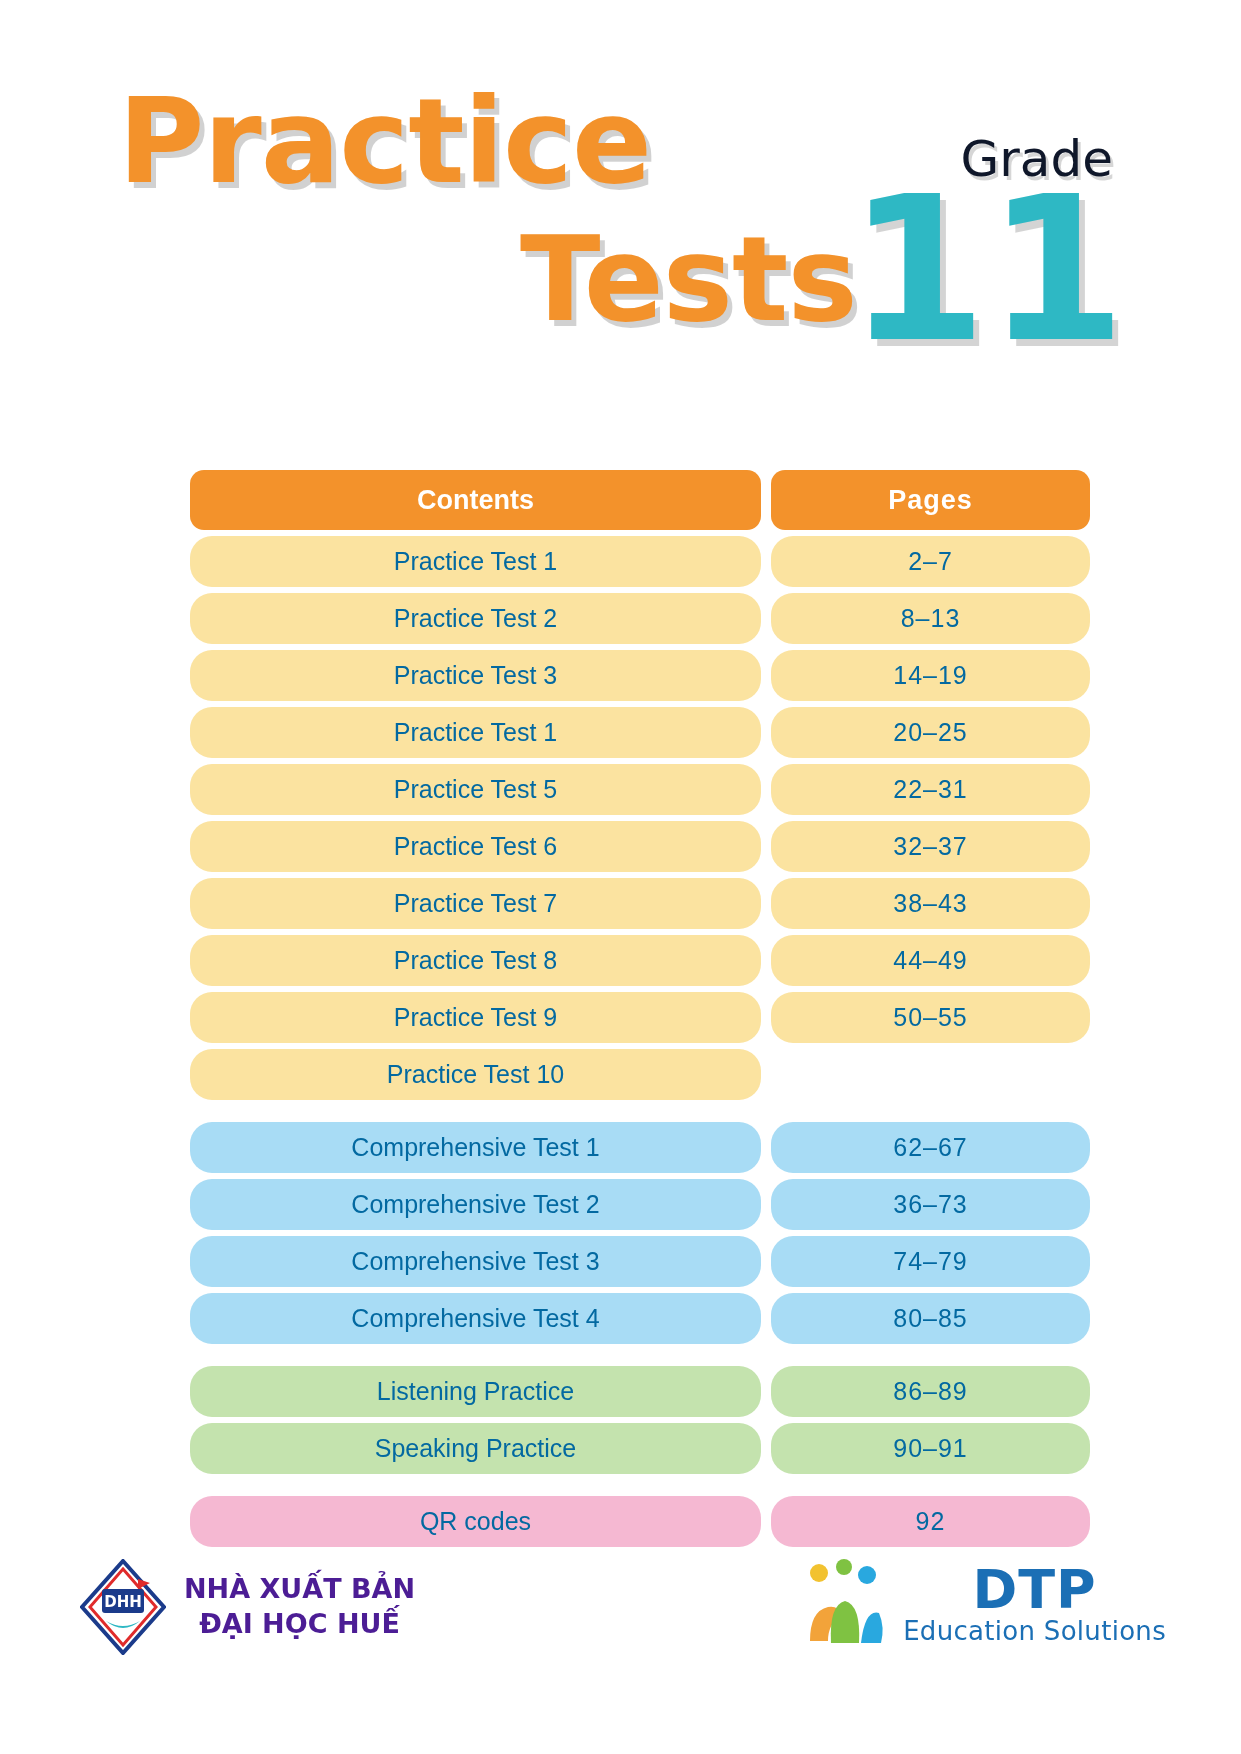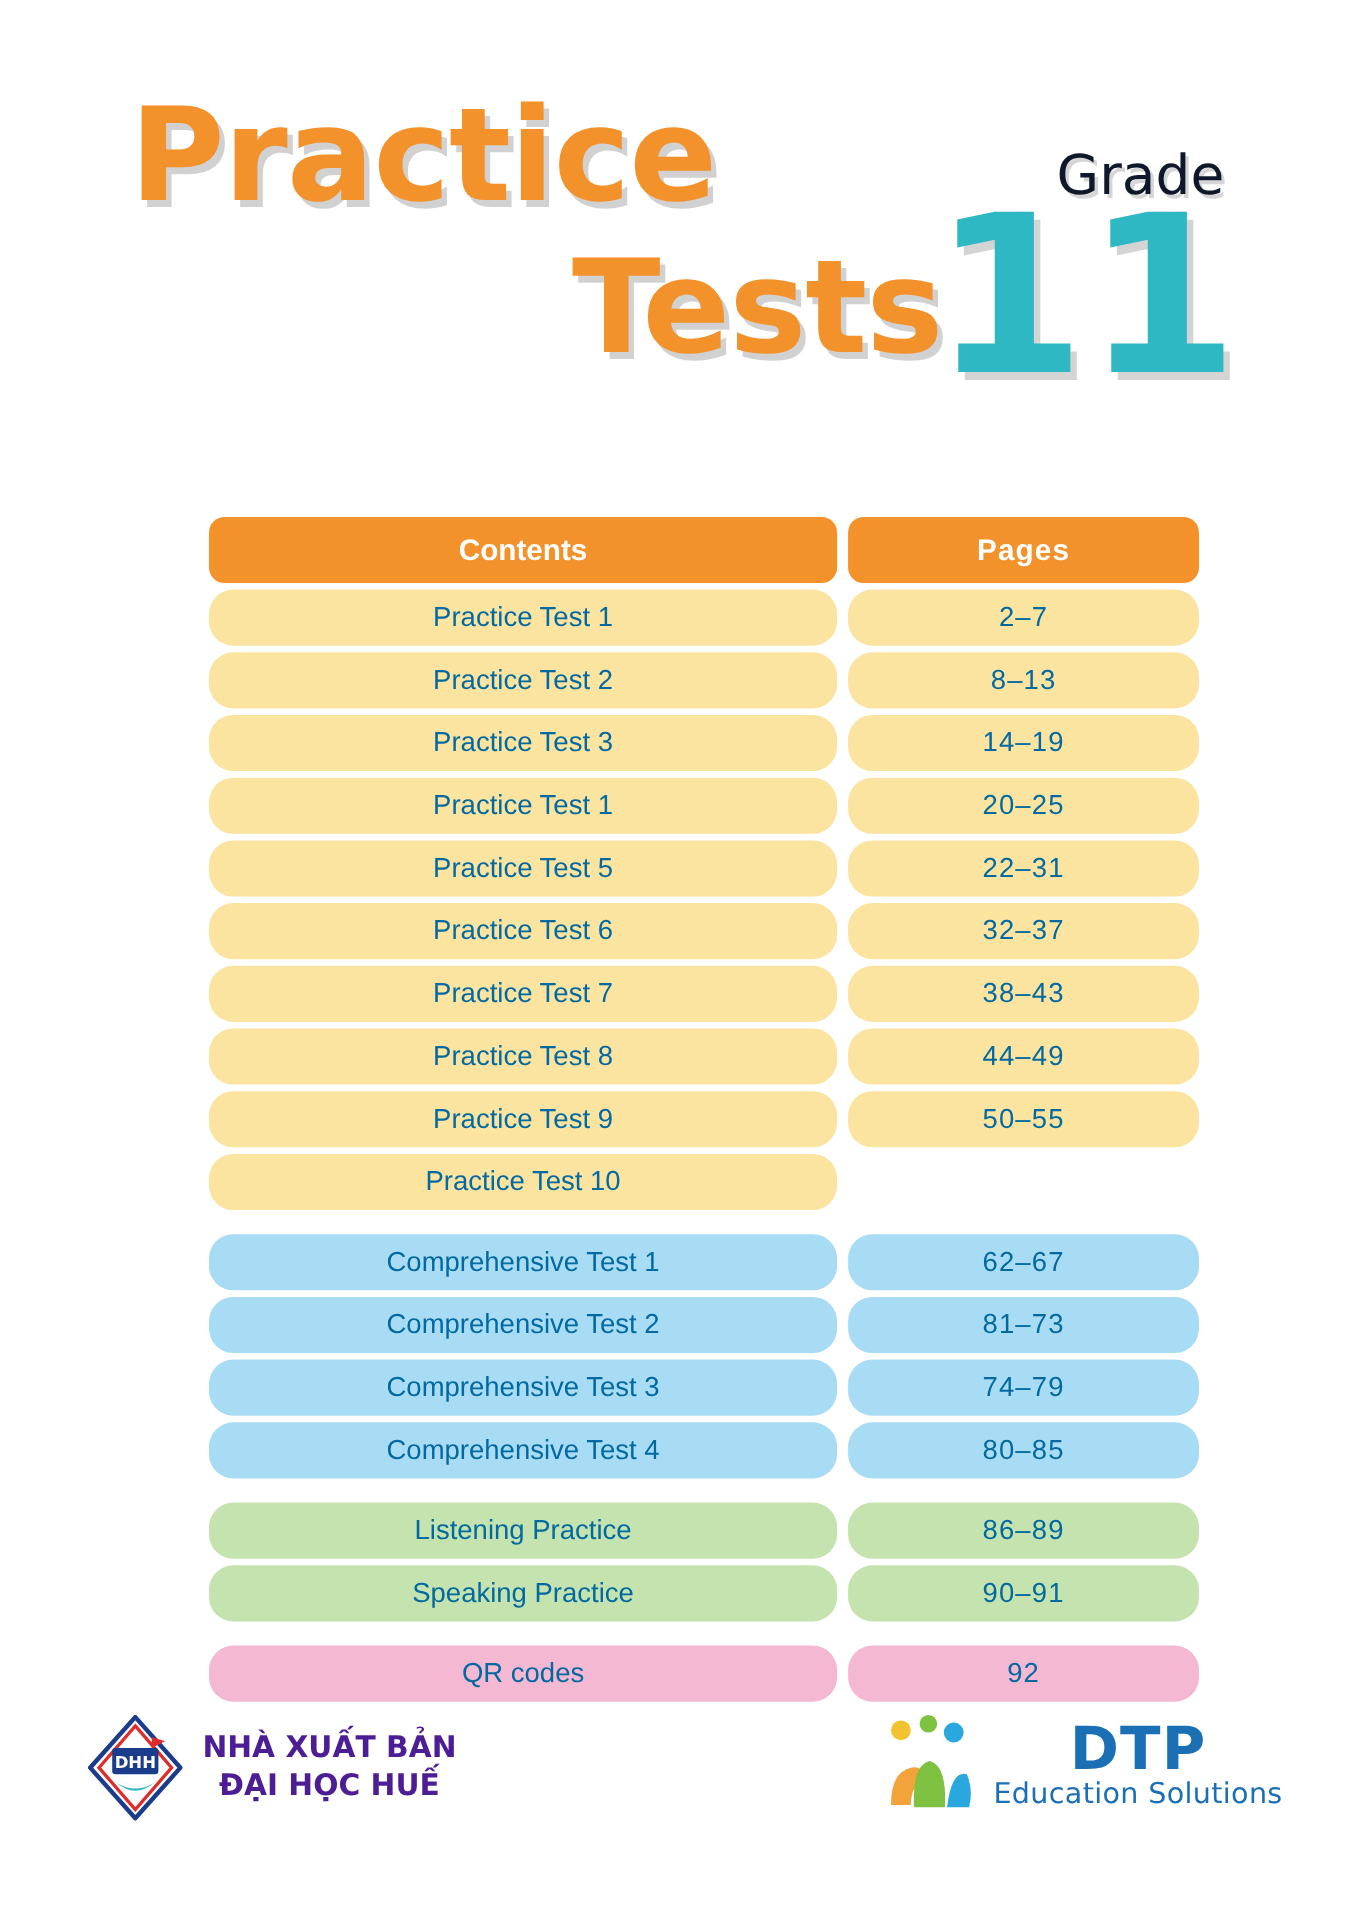--- a/index.html
+++ b/index.html
@@ -228,21 +228,21 @@
       </div>
       <div class="toc-row row-orange">
         <div class="cell cell-contents">Practice Test 10</div>
       </div>
       <div class="toc-row row-blue gap">
         <div class="cell cell-contents">Comprehensive Test 1</div>
         <div class="cell cell-pages">62–67</div>
       </div>
       <div class="toc-row row-blue">
         <div class="cell cell-contents">Comprehensive Test 2</div>
-        <div class="cell cell-pages">81–73</div>
+        <div class="cell cell-pages">36–73</div>
       </div>
       <div class="toc-row row-blue">
         <div class="cell cell-contents">Comprehensive Test 3</div>
         <div class="cell cell-pages">74–79</div>
       </div>
       <div class="toc-row row-blue">
         <div class="cell cell-contents">Comprehensive Test 4</div>
         <div class="cell cell-pages">80–85</div>
       </div>
       <div class="toc-row row-green gap">

